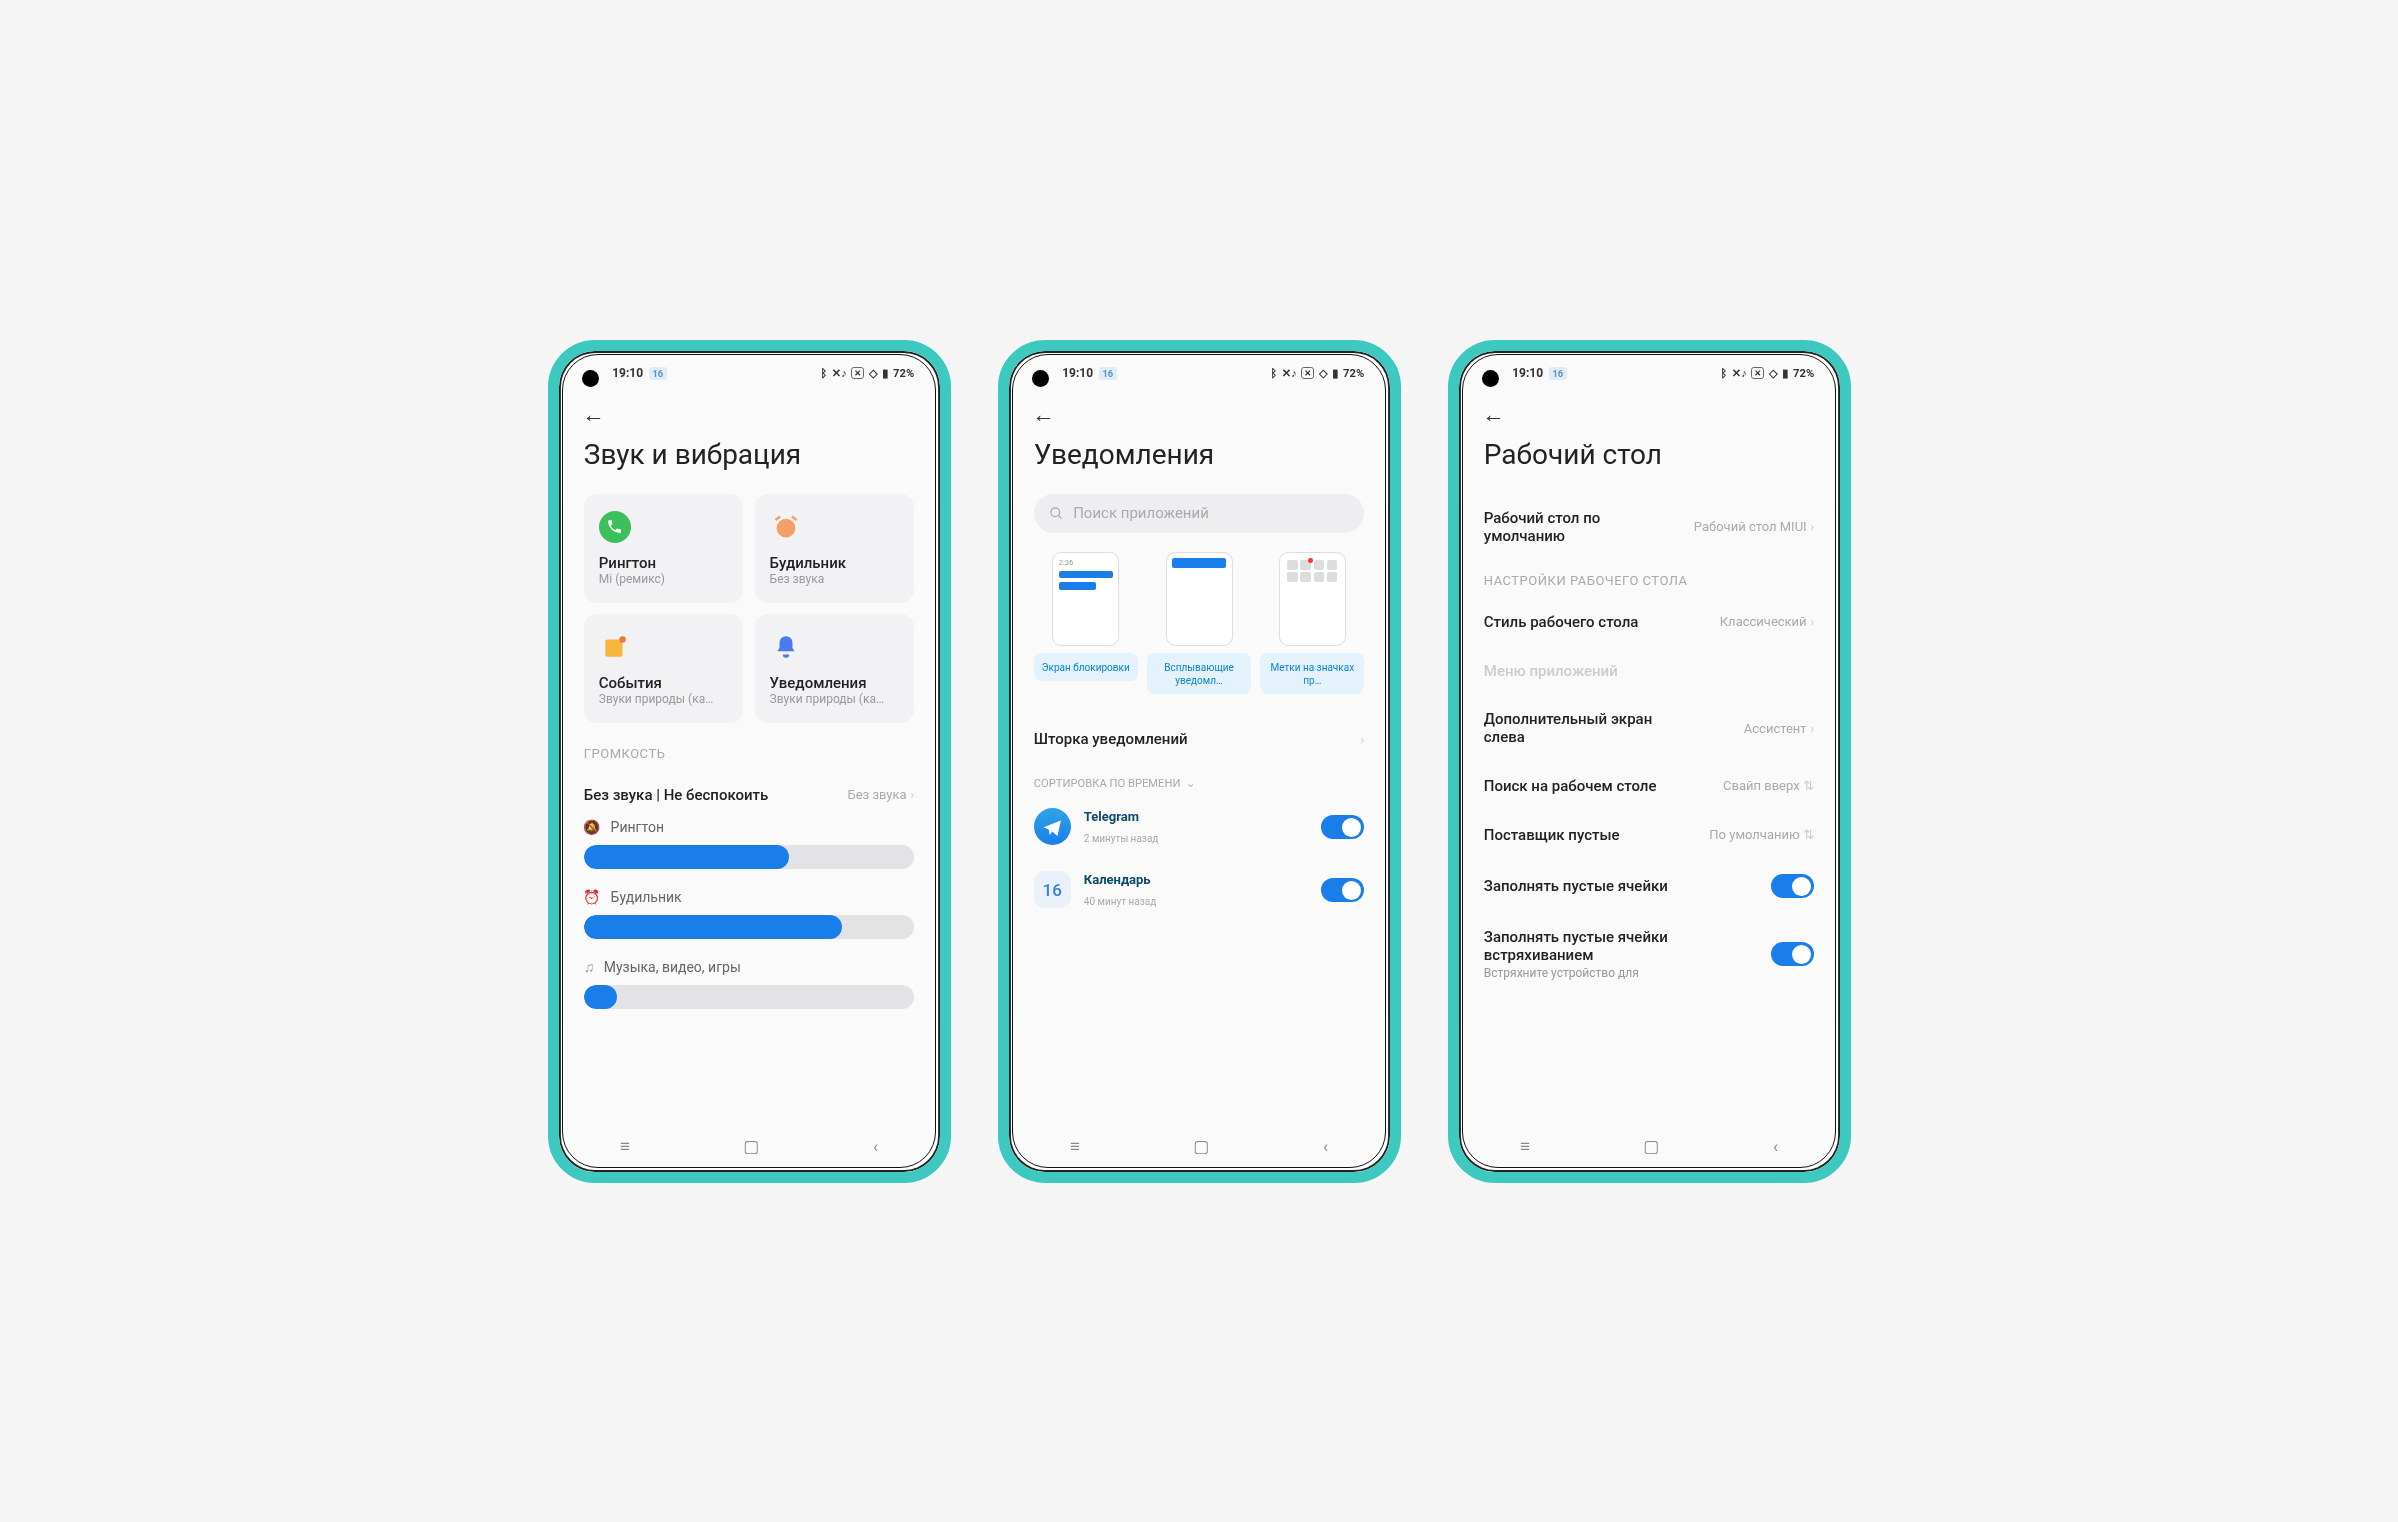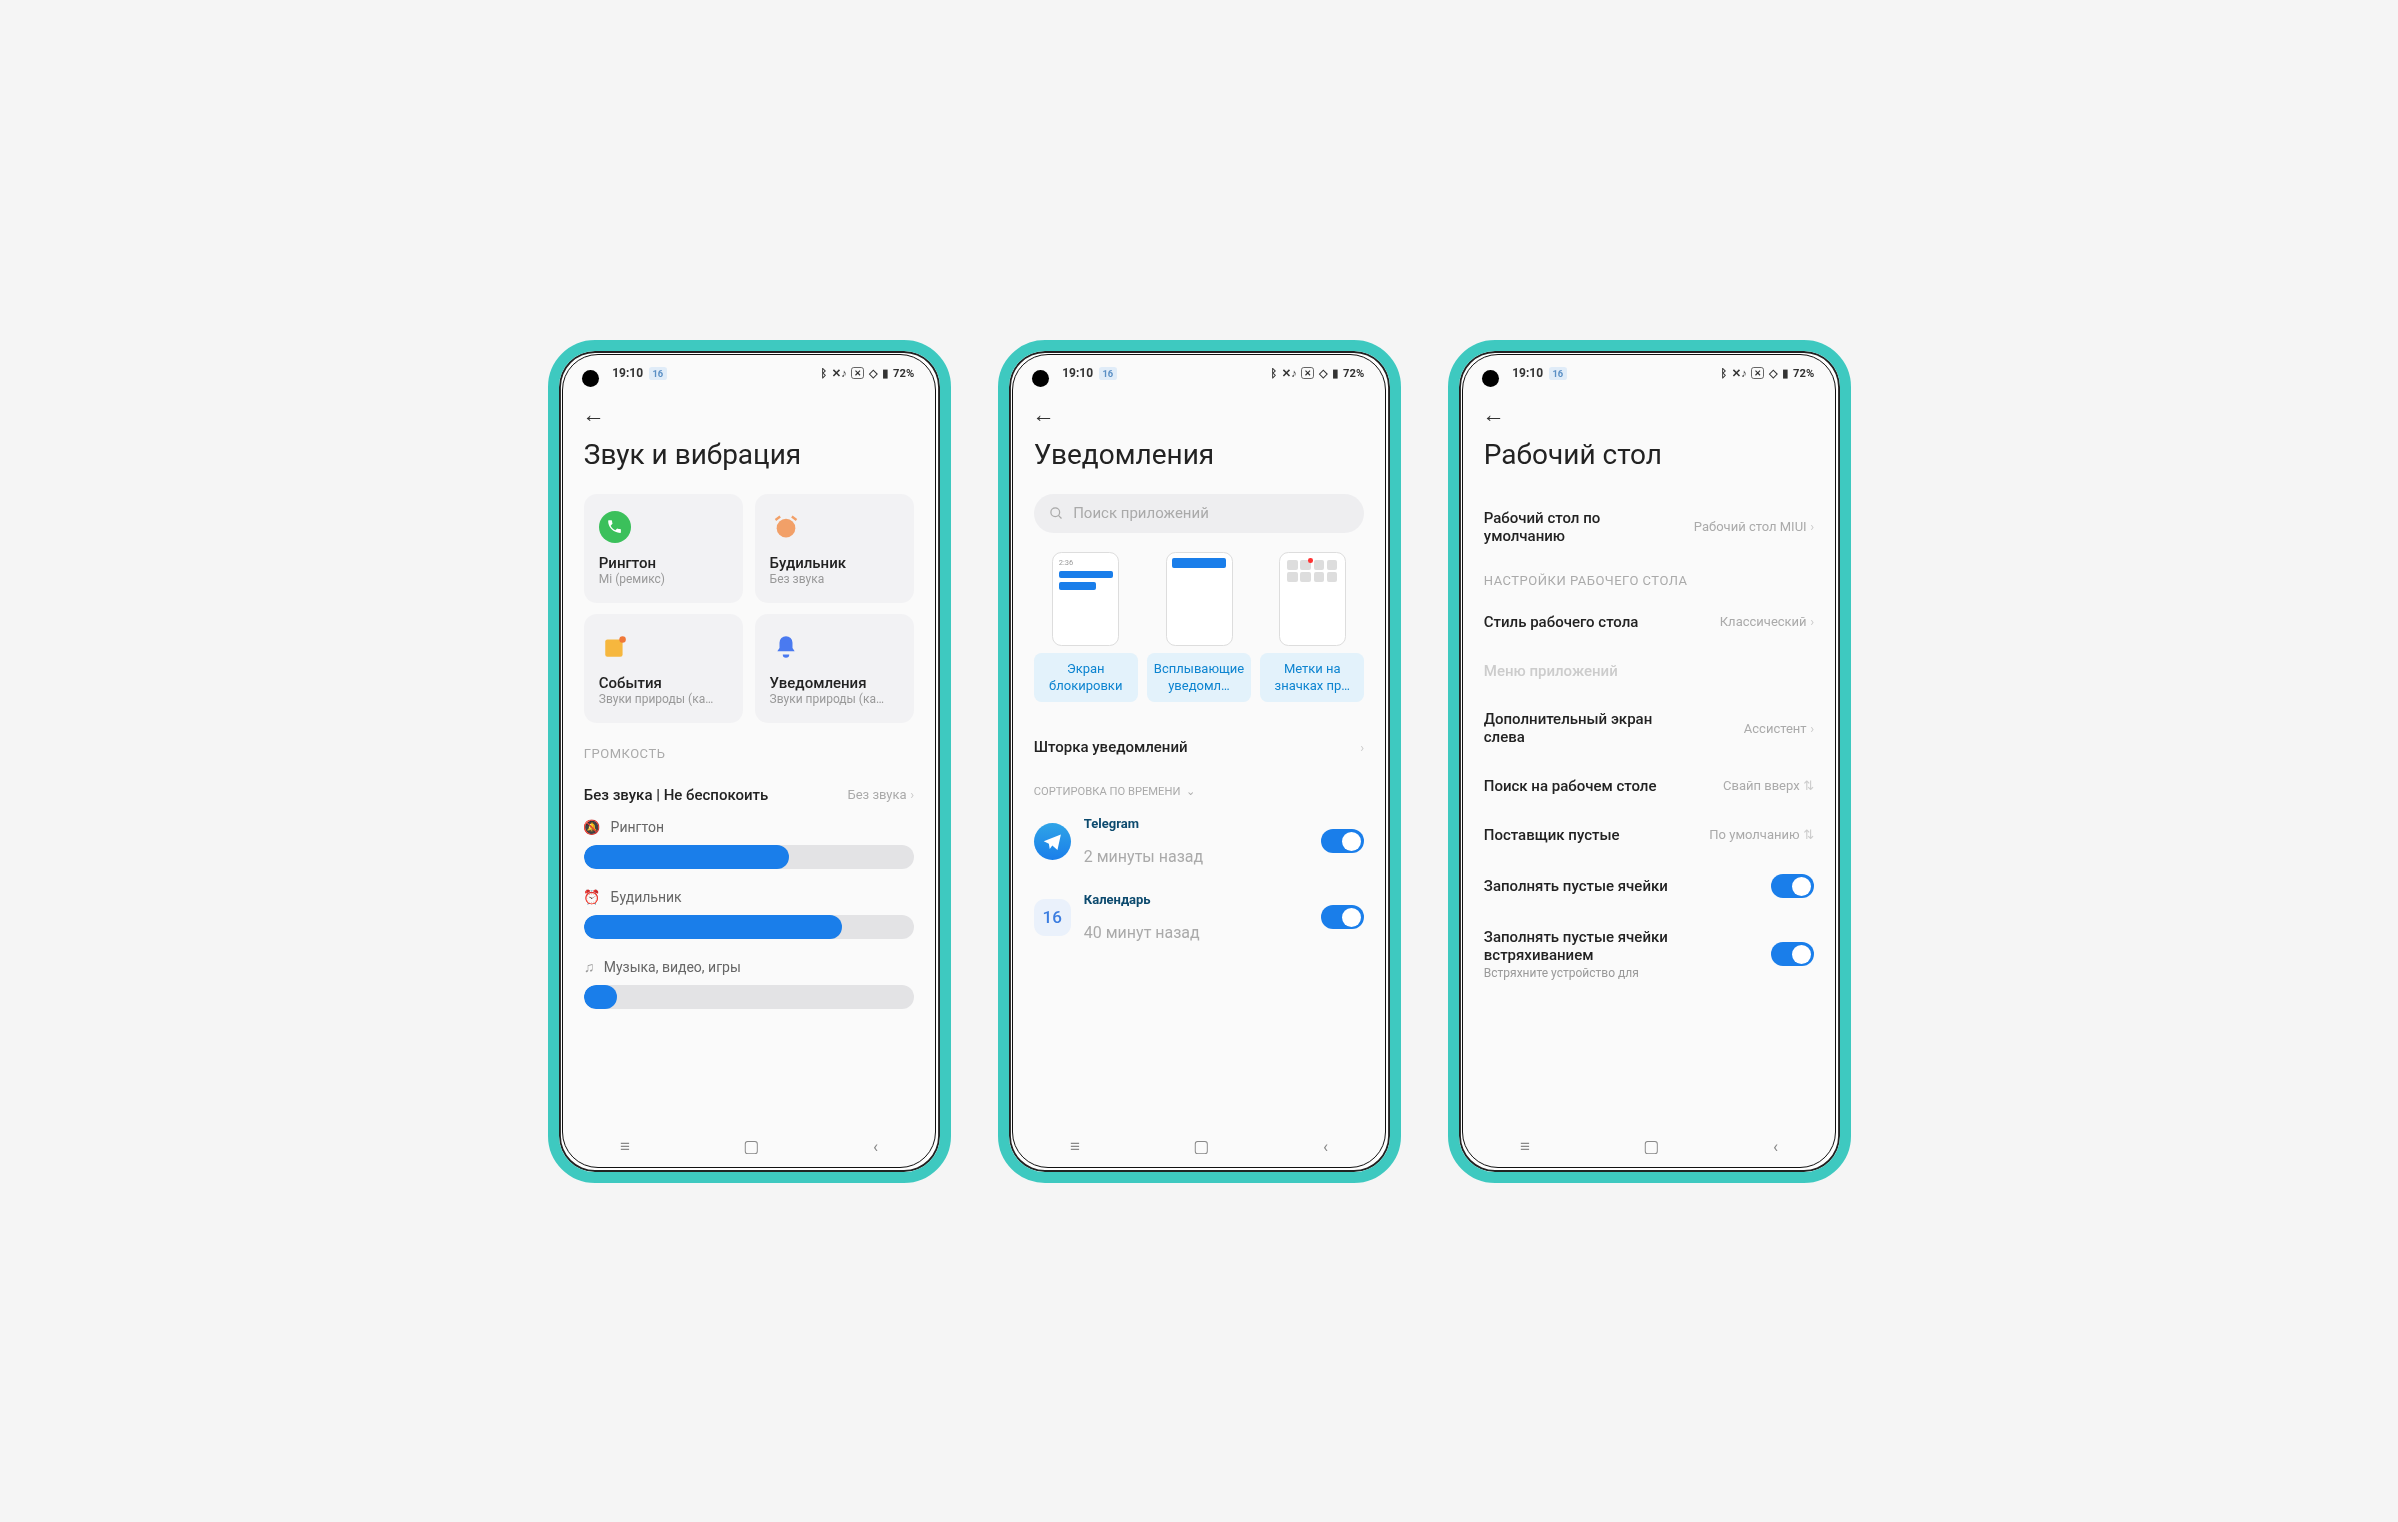--- a/index.html
+++ b/index.html
@@ -30,26 +30,26 @@
   .slider-track{height:24px;background:#e3e3e5;border-radius:12px;position:relative;overflow:hidden}
   .slider-fill{height:100%;background:#1a7eea;border-radius:12px}
   .navbar{position:absolute;bottom:0;left:0;right:0;height:41px;display:flex;justify-content:space-around;align-items:center;color:#888}
   .navbar span{font-size:17px}
   .badge-small{font-size:9.4px;background:#e0ecf8;color:#5a8fc4;padding:0.9px 3.7px;border-radius:2.8px}
   
   .search-box{background:#eeeef0;border-radius:20.6px;height:39px;display:flex;align-items:center;padding:0 15px;gap:9.4px;color:#aaa;margin-bottom:19px}
   .notif-types{display:flex;gap:9.4px;margin-bottom:20.6px}
   .notif-type{flex:1;display:flex;flex-direction:column;align-items:center;gap:0}
   .notif-preview{width:67px;height:94px;border:1.9px solid #ddd;border-radius:9.4px;background:#fff;margin-bottom:7.5px;display:flex;flex-direction:column;padding:5.6px;gap:3.7px}
-  .notif-caption{font-size:13px;color:#0d84d0;text-align:center;background:#e3f2fb;border-radius:7.5px;padding:7.5px 3.7px;line-height:1.3;width:100%}
+  .notif-caption{font-size:10px;color:#0d84d0;text-align:center;background:#e3f2fb;border-radius:7.5px;padding:7.5px 3.7px;line-height:1.3;width:100%}
   .app-row{display:flex;align-items:center;gap:13px;padding:13px 0}
   .app-icon{width:37px;height:37px;border-radius:11.2px;display:flex;align-items:center;justify-content:center;font-size:17px;font-weight:500}
   .app-info{flex:1}
   .app-name{font-size:13px;color:#0c4a6e;font-weight:700}
-  .app-time{font-size:16px;color:#aaa;margin-top:16px}
+  .app-time{font-size:10px;color:#aaa;margin-top:9px}
   .toggle{width:43px;height:24px;background:#1a7eea;border-radius:12px;position:relative}
   .toggle.off{background:#ddd}
   .toggle::after{content:'';position:absolute;width:19px;height:19px;background:#fff;border-radius:50%;top:2.8px;right:2.8px}
   .toggle.off::after{right:auto;left:2.8px}
   .disabled{color:#ccc}
   .sort-by{display:flex;align-items:center;gap:5.6px;font-size:11.2px;color:#aaa;margin:13px 0 5.6px 0}
   .icon-gray{color:#999}
 </style>
 </head>
 <body>

